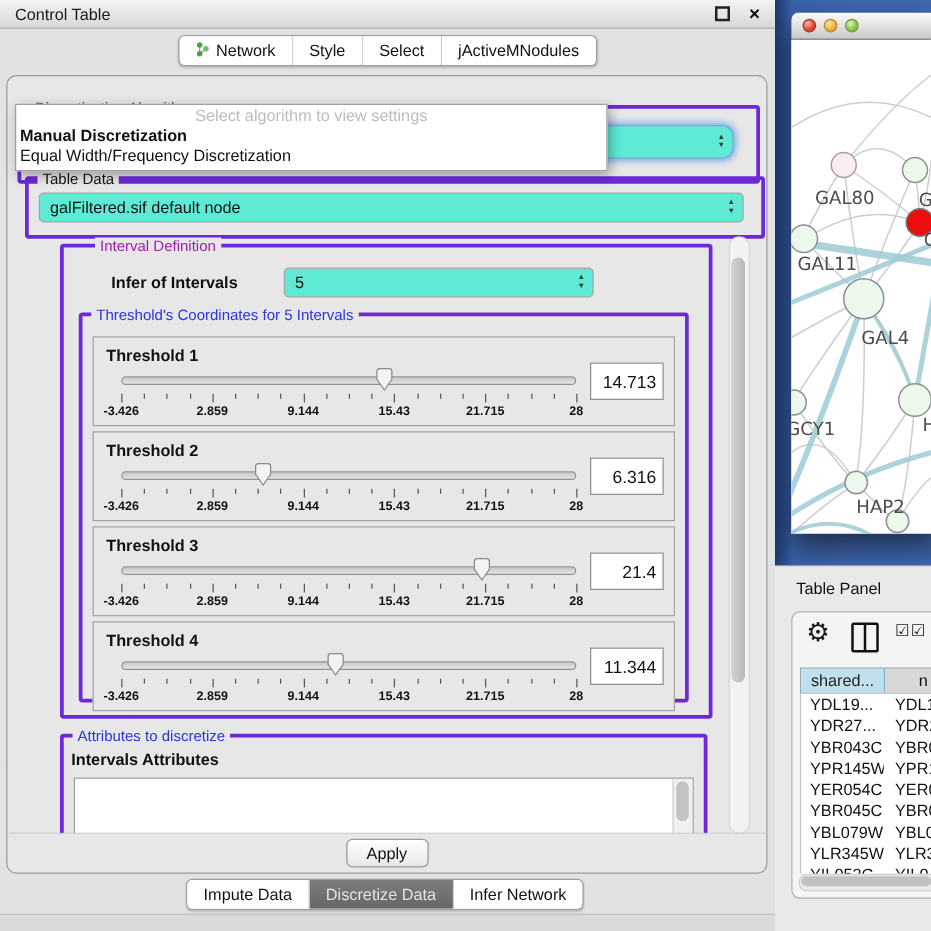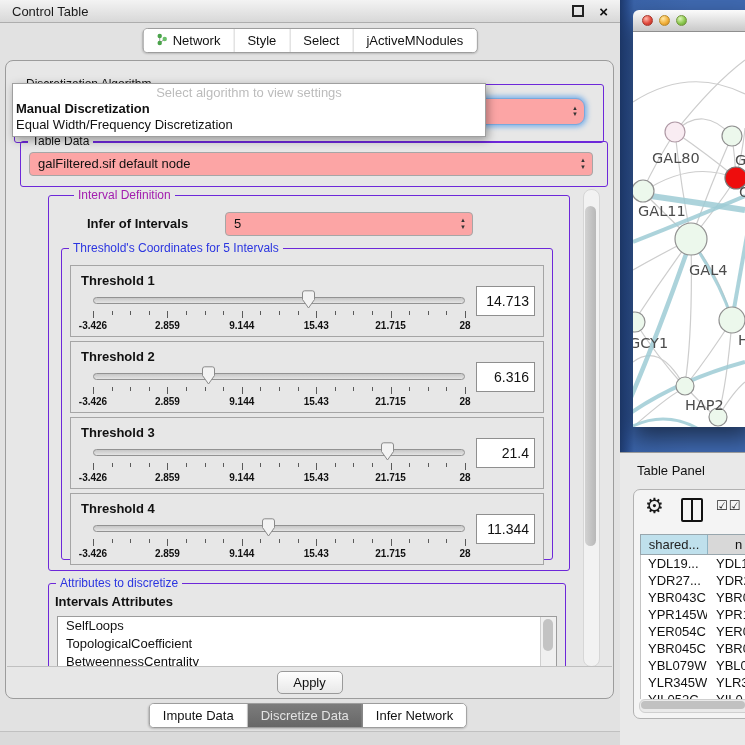--- a/index.html
+++ b/index.html
@@ -20,27 +20,27 @@
     overflow:hidden;background:#fff;box-shadow:0 1px 2px rgba(0,0,0,.18);}
   #top-tabs{top:28px;left:310px;transform:translateX(-50%);}
   #bottom-tabs{top:703px;left:308px;transform:translateX(-50%);}
   .tabstrip .tab{display:flex;align-items:center;gap:5px;padding:0 13px;font-size:13px;color:#111;
     background:#fff;border-right:1px solid #c9c9c9;white-space:nowrap;cursor:default;}
   .tabstrip .tab:last-child{border-right:none;}
   .tabstrip .tab.sel{background:linear-gradient(#7c7c7c,#676767);color:#e3e3e3;border-right-color:#5e5e5e;}
 
   .outerpanel{position:absolute;left:5px;top:60px;width:607px;height:637px;background:#e7e7e7;
     border:1px solid #9c9c9c;border-radius:8px;}
-  .group{position:relative;border:1px solid #6d28d9;border-radius:3px;}
+  .group{position:relative;border:3px solid #6d28d9;border-radius:3px;}
   .glabel{position:absolute;top:-8px;left:7px;background:#e7e7e7;padding:0 4px;font-size:12px;color:#111;white-space:nowrap;}
   .glabel.green{color:#a21caf;margin-left:18px;}
   .glabel.blue{color:#2b35e0;}
 
   .disc-group{position:absolute;left:8px;top:23px;width:588px;height:57px;}
-  .combo{background:#fca5a5;border:1px solid #a6a6a6;border-radius:4px;font-size:13px;color:#111;
+  .combo{background:#5eead4;border:1px solid #a6a6a6;border-radius:4px;font-size:13px;color:#111;
     position:relative;line-height:22px;padding-left:8px;box-sizing:border-box;}
   .stepper{position:absolute;right:6px;top:50%;transform:translateY(-50%);display:flex;flex-direction:column;
     font-size:6px;color:#333;line-height:1.1;text-align:center;}
   .focus-combo{position:absolute;left:10px;top:13px;width:560px;height:27px;border-radius:9px;
     border:1px solid #79a9dc;box-shadow:0 0 5px 2px rgba(106,168,233,.85);}
 
   .popup{position:absolute;left:12px;top:83px;width:472px;height:52px;background:#fff;
     border:1px solid #9f9f9f;box-shadow:2px 3px 9px rgba(0,0,0,.35);z-index:60;font-size:13px;}
   .popup .phead{text-align:center;color:#bcbcbc;height:17px;line-height:17px;}
   .popup .opt{padding-left:3px;height:16px;line-height:16px;white-space:nowrap;}
@@ -345,25 +345,20 @@
                   </div>
                 </div>
               </div>
           </div>
         </div>
 
         <div class="group attr-group">
           <span class="glabel blue">Attributes to discretize</span>
           <span class="attr-title">Intervals Attributes</span>
           <div class="attr-list">
-            <div id="attr-items">
-                <div class="attr-item">SelfLoops</div>
-                <div class="attr-item">TopologicalCoefficient</div>
-                <div class="attr-item">BetweennessCentrality</div>
-              </div>
             <div class="attr-vscroll">
               <div class="attr-vthumb"></div>
             </div>
           </div>
         </div>
       </div>
       <div class="vscroll">
         <div class="vthumb"></div>
       </div>
     </div>

